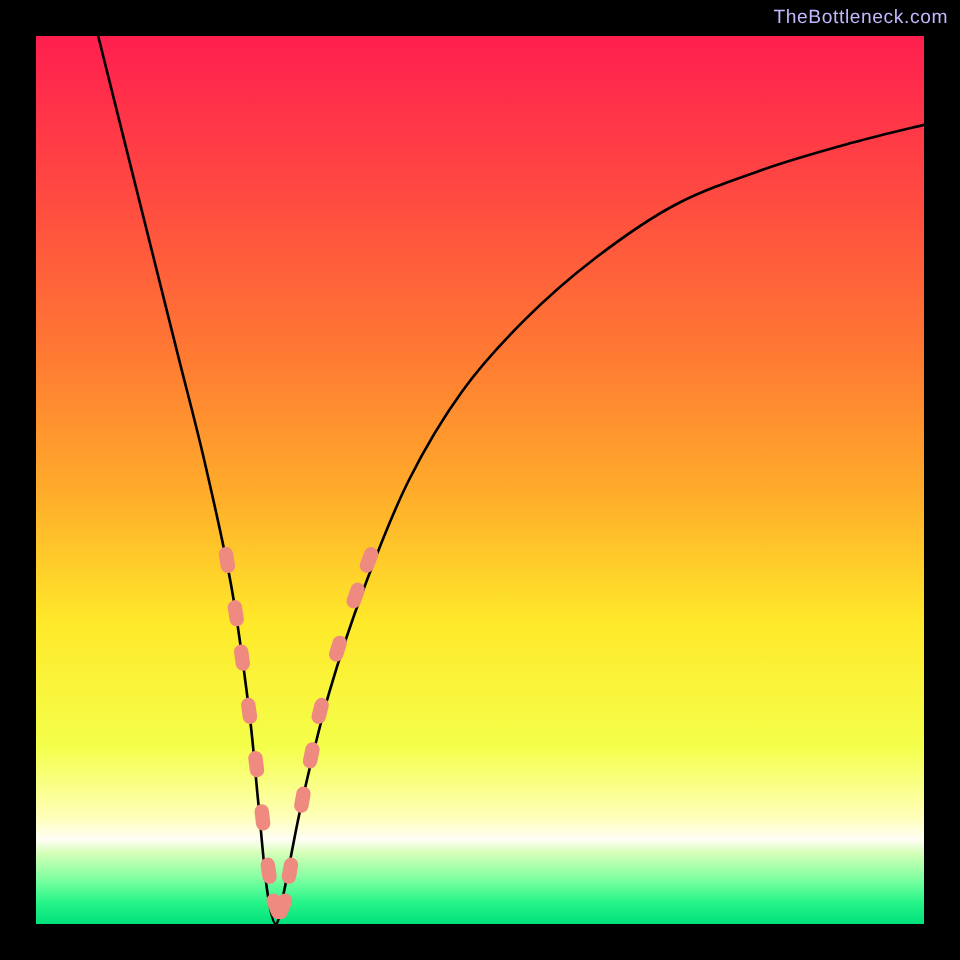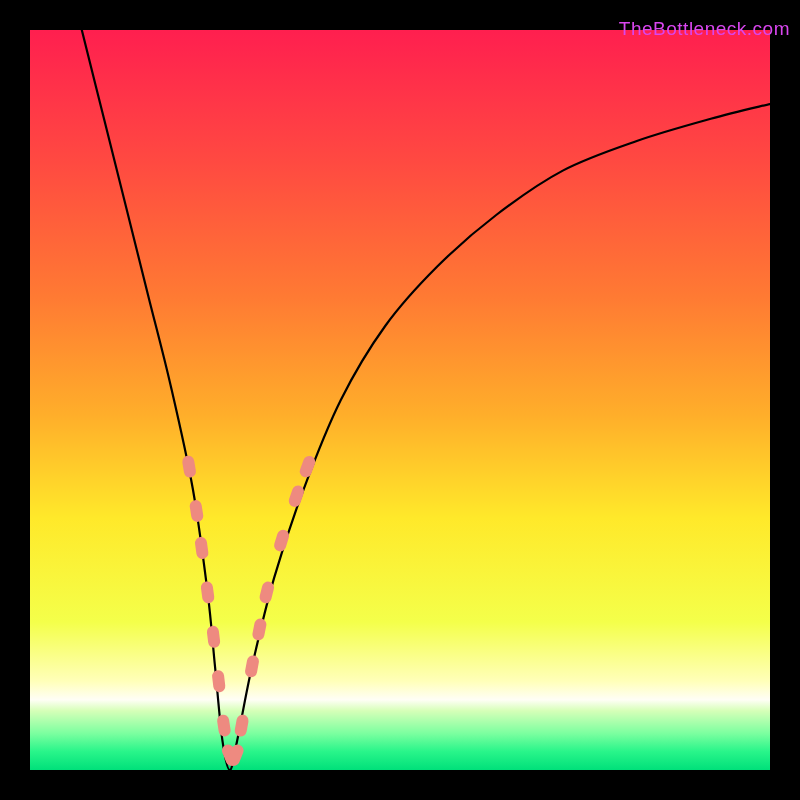--- a/index.html
+++ b/index.html
@@ -29,25 +29,24 @@
     inset: 0;
   }
   .curve-layer {
     position: absolute;
     inset: 0;
   }
   .attribution {
     position: absolute;
     top: 6px;
     right: 10px;
-    color: #d946ef;
-    font-size: 19px;
+    color: #c4b5fd;
+    font-size: 16px;
     letter-spacing: 0.5px;
     user-select: none;
-    margin-top: 12px;
   }
 </style>
 </head>
 <body>
 
 <div class="stage">
 
   <div class="plot-area">
 
     <svg class="gradient-bg" width="740" height="740" viewBox="0 0 740 740">

